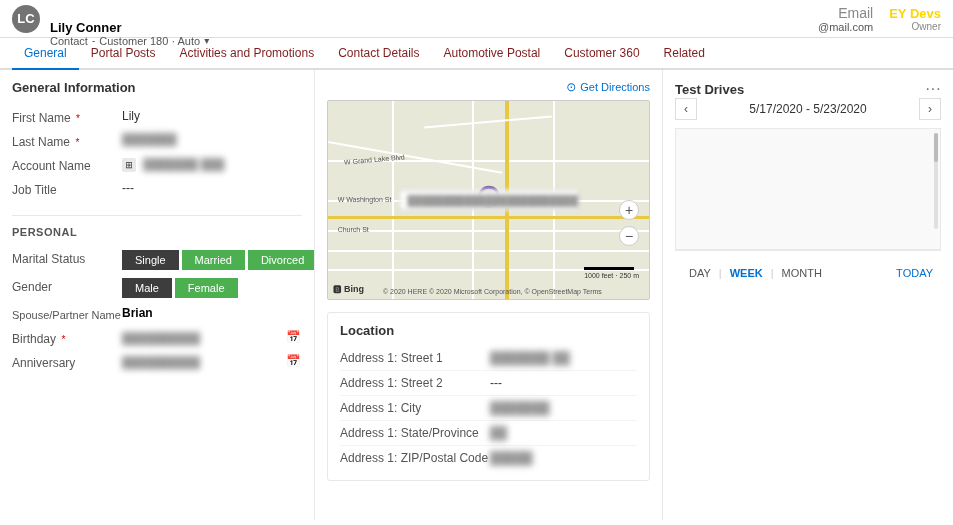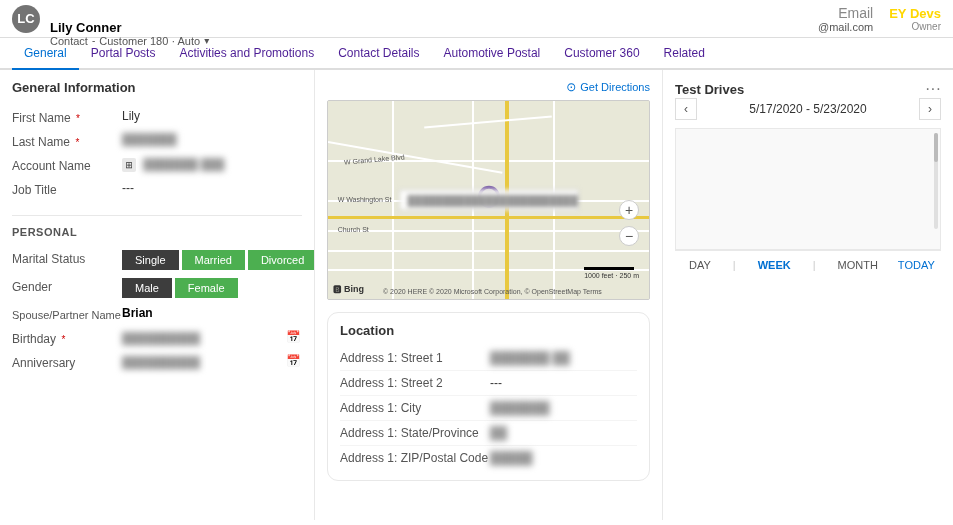--- a/index.html
+++ b/index.html
@@ -15,21 +15,21 @@
     .user-breadcrumb .arrow { font-size: 10px; }
     .top-right { display: flex; align-items: center; gap: 16px; }
     .email-section { text-align: right; font-size: 11px; color: #555; }
     .email-label { font-size: 14px; color: #888; }
     .email-value { color: #555; }
     .ey-devs { font-weight: 600; font-size: 13px; color: #FFD700; }
     .ey-devs-label { font-size: 10px; color: #888; text-align: right; }
 
     
     .nav-tabs { display: flex; border-bottom: 2px solid #ddd; padding: 0 12px; background: #fff; }
-    .nav-tab { padding: 8px 12px; font-size: 12px; color: #4c1d95; cursor: pointer; border-bottom: 2px solid transparent; margin-bottom: -2px; white-space: nowrap; }
+    .nav-tab { padding: 8px 12px; font-size: 12px; color: #7f1d1d; cursor: pointer; border-bottom: 2px solid transparent; margin-bottom: -2px; white-space: nowrap; }
     .nav-tab.active { color: #0070d2; border-bottom: 2px solid #0070d2; font-weight: 500; }
 
     
     .main-content { display: flex; height: calc(525px - 38px - 37px); overflow: hidden; }
 
     
     .left-panel { width: 315px; flex-shrink: 0; overflow-y: auto; border-right: 1px solid #e8e8e8; padding: 10px 12px; }
     .section-title { font-size: 13px; font-weight: 600; color: #333; margin-bottom: 10px; }
     .field-row { display: flex; align-items: flex-start; padding: 4px 0; min-height: 24px; }
     .field-label { width: 110px; flex-shrink: 0; font-size: 12px; color: #555; padding-top: 2px; }
@@ -63,41 +63,41 @@
 
     .map-overlay-top { position: absolute; top: 6px; right: 6px; display: flex; align-items: center; gap: 4px; }
     .map-search-bar { position: absolute; top: 50%; left: 50%; transform: translate(-50%, -50%); background: rgba(255,255,255,0.92); border: 1px solid #ccc; padding: 4px 8px; font-size: 10px; color: #999; width: 180px; text-align: center; filter: blur(2px); }
     .map-zoom-in { position: absolute; right: 10px; top: 50%; width: 20px; height: 20px; background: #fff; border: 1px solid #ccc; display: flex; align-items: center; justify-content: center; cursor: pointer; font-size: 14px; color: #555; border-radius: 50%; }
     .map-zoom-out { position: absolute; right: 10px; top: calc(50% + 26px); width: 20px; height: 20px; background: #fff; border: 1px solid #ccc; display: flex; align-items: center; justify-content: center; cursor: pointer; font-size: 14px; color: #555; border-radius: 50%; }
     .map-location-pin { position: absolute; left: 50%; top: 50%; transform: translate(-50%, -70%); width: 16px; height: 16px; }
     .map-location-pin::before { content: ''; position: absolute; left: 50%; top: 50%; transform: translate(-50%,-50%); width: 16px; height: 16px; border: 3px solid #7B5EA7; border-radius: 50%; background: rgba(123,94,167,0.2); }
     .scale-bar { width: 50px; height: 3px; background: #000; margin-bottom: 2px; }
 
     
-    .location-section { border: 1px solid #e8e8e8; border-radius: 11px; padding: 10px 12px; }
+    .location-section { border: 1px solid #e8e8e8; border-radius: 3px; padding: 10px 12px; }
     .location-title { font-size: 13px; font-weight: 600; color: #333; margin-bottom: 8px; }
     .loc-field-row { display: flex; align-items: flex-start; padding: 5px 0; border-bottom: 1px solid #f4f4f4; }
     .loc-field-row:last-child { border-bottom: none; }
     .loc-field-label { width: 150px; flex-shrink: 0; font-size: 12px; color: #555; }
     .loc-field-value { flex: 1; font-size: 12px; color: #333; }
     .loc-field-value.blurred { filter: blur(3px); color: #999; }
 
     
     .right-panel { width: 290px; flex-shrink: 0; overflow-y: auto; padding: 10px 12px; }
     .test-drives-header { display: flex; justify-content: space-between; align-items: center; margin-bottom: 0; }
     .test-drives-title { font-size: 13px; font-weight: 600; color: #333; }
     .more-icon { color: #777; font-size: 16px; cursor: pointer; }
 
     .calendar-nav { display: flex; align-items: center; justify-content: space-between; margin-bottom: 8px; }
     .cal-arrow { width: 22px; height: 22px; border: 1px solid #ddd; background: #fff; display: flex; align-items: center; justify-content: center; cursor: pointer; font-size: 12px; color: #555; }
     .cal-date-range { font-size: 12px; color: #333; font-weight: 500; }
 
     .calendar-area { background: #f9f9f9; border: 1px solid #e8e8e8; min-height: 120px; }
 
-    .cal-view-tabs { display: flex; align-items: center; gap: 14px; border-top: 1px solid #e8e8e8; padding: 6px 8px; font-size: 11px; color: #555; }
+    .cal-view-tabs { display: flex; align-items: center; gap: 0; border-top: 1px solid #e8e8e8; padding: 14px 8px; font-size: 11px; color: #555; }
     .cal-view-tab { padding: 2px 6px; cursor: pointer; color: #555; }
     .cal-view-tab.active { color: #0070d2; font-weight: 600; }
     .cal-separator { color: #ccc; margin: 0 2px; }
     .cal-today { margin-left: auto; font-size: 11px; color: #0070d2; cursor: pointer; }
 
     
     ::-webkit-scrollbar { width: 4px; }
     ::-webkit-scrollbar-track { background: #f1f1f1; }
     ::-webkit-scrollbar-thumb { background: #ccc; border-radius: 2px; }
 

